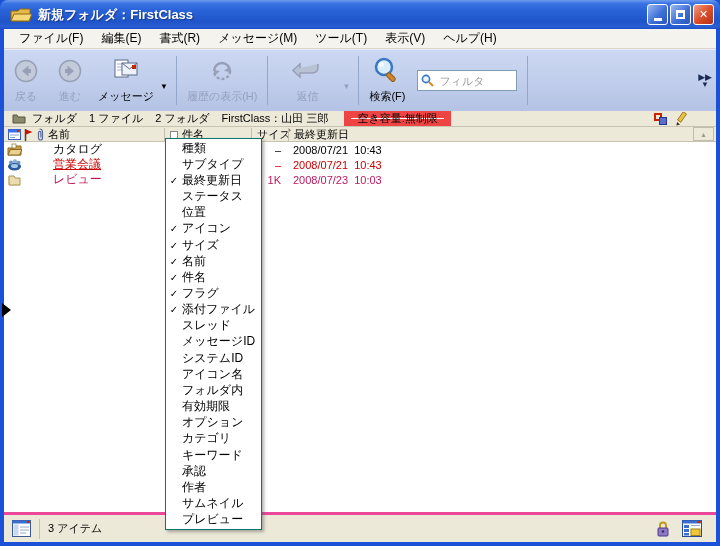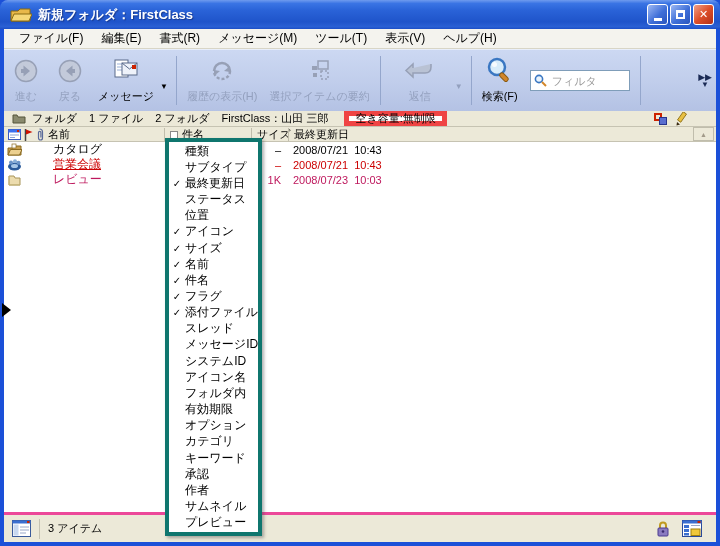--- a/index.html
+++ b/index.html
@@ -39,21 +39,21 @@
   .filter-box{align-self:center;margin:0 6px;width:100px;height:21px;background:#fff;
     border:1px solid #7f9db9;display:flex;align-items:center;padding:0 3px;}
   .filter-box input{border:none;outline:none;width:72px;font-size:11px;color:#444;background:transparent;}
   .filter-box input::placeholder{color:#9a9a9a;}
   .tb-overflow{margin-left:auto;align-self:center;margin-right:4px;text-align:center;
     font-size:9px;color:#1a2a55;line-height:7px;font-weight:bold;}
   
   .pathbar{position:absolute;left:0;top:82px;width:712px;height:16px;background:#ece9d8;
     border-bottom:1px solid #c6c3b2;display:flex;align-items:center;font-size:11px;padding-left:8px;}
   .pb-seg{margin-right:12px;white-space:nowrap;color:#000;}
-  .pb-free{background:#fff;border:5px solid #ef4444;height:15px;display:flex;align-items:center;
+  .pb-free{background:#fff;border:7px solid #ef4444;height:15px;display:flex;align-items:center;
     padding:0 6px;margin-left:4px;font-size:11px;}
   .pb-right{margin-left:auto;display:flex;align-items:center;gap:8px;margin-right:28px;}
   .sq-ic{position:relative;width:13px;height:12px;}
   .sq-ic .b{position:absolute;left:0;top:0;width:8px;height:8px;border:2px solid #cc2200;}
   .sq-ic .f{position:absolute;right:0;bottom:0;width:8px;height:8px;background:#5a6ecf;border:1px solid #26348e;}
   
   .colheader{position:absolute;left:0;top:98px;width:712px;height:15px;background:#ece9d8;
     border-bottom:1px solid #c6c3b2;font-size:11px;}
   .ch{position:absolute;top:0;height:15px;display:flex;align-items:center;white-space:nowrap;color:#000;}
   .ch-sep{position:absolute;top:1px;height:13px;width:1px;background:#c0bdac;}
@@ -63,21 +63,21 @@
   .ch-checkbox{width:8px;height:8px;border:1px solid #8a8a8a;background:#fff;margin-right:4px;}
   
   .listarea{position:absolute;left:0;top:113px;width:712px;height:370px;background:#fff;overflow:hidden;}
   .lrow{position:relative;height:15px;display:flex;align-items:center;font-size:12px;}
   .ric{width:16px;margin-left:3px;flex:none;display:flex;align-items:center;}
   .rname{position:absolute;left:49px;white-space:nowrap;}
   .rsize{position:absolute;left:207px;width:70px;text-align:right;font-size:11px;}
   .rdate{position:absolute;left:289px;white-space:pre;font-size:11px;text-align:right;}
   
   .context-menu{position:absolute;left:161px;top:109px;width:97px;background:#fff;
-    border:4px solid #0f766e;box-shadow:2px 2px 3px rgba(80,80,80,.45);z-index:50;padding:1px 0;}
+    border:1px solid #0f766e;box-shadow:2px 2px 3px rgba(80,80,80,.45);z-index:50;padding:1px 0;}
   .cm-item{height:16.17px;display:flex;align-items:center;font-size:12px;color:#000;}
   .cm-check{width:16px;text-align:center;font-size:10px;flex:none;}
   .cm-label{white-space:nowrap;}
   
   .statusbar{position:absolute;left:0;top:483px;width:712px;height:30px;background:#ece9d8;
     border-top:3px solid #ec4899;display:flex;align-items:center;font-size:11px;}
   .sb-sep{width:1px;height:20px;background:#c6c3b2;margin:0 8px;}
   .sb-count{color:#000;}
   .sb-right{margin-left:auto;display:flex;align-items:center;gap:12px;margin-right:14px;}
   
@@ -120,33 +120,33 @@
         <span class="mb-item">ツール(T)</span>
         <span class="mb-item">表示(V)</span>
         <span class="mb-item">ヘルプ(H)</span>
       </div>
 
     <div class="toolbar">
       <div class="tb-btn disabled">
         <span class="tb-icon">
           <svg width="26" height="26" viewBox="0 0 26 26">
               <circle cx="13" cy="13" r="10.5" fill="#c3cada" stroke="#97a0b6" stroke-width="1.5"></circle>
-              <path d="M10.5 7.5 L17 13 L10.5 18.5 L10.5 15 L8 15 L8 11 L10.5 11 Z" fill="#97a0b6"></path>
-            </svg>
-        </span>
-        <span class="tb-label">進む</span>
+              <path d="M15.5 7.5 L9 13 L15.5 18.5 L15.5 15 L18 15 L18 11 L15.5 11 Z" fill="#97a0b6"></path>
+            </svg>
+        </span>
+        <span class="tb-label">戻る</span>
       </div>
       <div class="tb-btn disabled">
         <span class="tb-icon">
           <svg width="26" height="26" viewBox="0 0 26 26">
               <circle cx="13" cy="13" r="10.5" fill="#c3cada" stroke="#97a0b6" stroke-width="1.5"></circle>
-              <path d="M15.5 7.5 L9 13 L15.5 18.5 L15.5 15 L18 15 L18 11 L15.5 11 Z" fill="#97a0b6"></path>
-            </svg>
-        </span>
-        <span class="tb-label">戻る</span>
+              <path d="M10.5 7.5 L17 13 L10.5 18.5 L10.5 15 L8 15 L8 11 L10.5 11 Z" fill="#97a0b6"></path>
+            </svg>
+        </span>
+        <span class="tb-label">進む</span>
       </div>
       <div class="tb-btn">
         <span class="tb-icon">
           <svg width="30" height="28" viewBox="0 0 30 28">
             <rect x="4" y="3" width="13" height="17" fill="#fff" stroke="#5a6a8a"></rect>
             <line x1="6" y1="7" x2="14" y2="7" stroke="#9ab0d8"></line>
               <line x1="6" y1="10" x2="14" y2="10" stroke="#9ab0d8"></line>
               <line x1="6" y1="13" x2="14" y2="13" stroke="#9ab0d8"></line>
             <rect x="11" y="6" width="15" height="12" fill="#eef2fa" stroke="#5a6a8a"></rect>
             <path d="M11 6 L18.5 12 L26 6" fill="none" stroke="#5a6a8a"></path>
@@ -160,31 +160,20 @@
       <div class="tb-btn disabled">
         <span class="tb-icon">
           <svg width="26" height="26" viewBox="0 0 26 26">
               <path d="M5 13 A8 8 0 0 1 21 13" fill="none" stroke="#97a0b6" stroke-width="2.5"></path>
               <path d="M21 13 A8 8 0 0 1 5 13" fill="none" stroke="#97a0b6" stroke-width="2.5" stroke-dasharray="3 2"></path>
               <path d="M21 8 L21 14 L15 13 Z" fill="#97a0b6"></path>
               <path d="M5 18 L5 12 L11 13 Z" fill="#97a0b6"></path>
             </svg>
         </span>
         <span class="tb-label">履歴の表示(H)</span>
-      </div>
-      <div class="tb-btn disabled">
-        <span class="tb-icon">
-          <svg width="26" height="26" viewBox="0 0 26 26">
-              <rect x="11" y="3" width="10" height="8" fill="none" stroke="#97a0b6" stroke-width="1.5"></rect>
-              <rect x="14" y="13" width="7" height="8" fill="none" stroke="#97a0b6" stroke-width="1.5" stroke-dasharray="2 2"></rect>
-              <rect x="5" y="8" width="5" height="4" fill="#97a0b6"></rect>
-              <rect x="6" y="15" width="4" height="4" fill="#97a0b6"></rect>
-            </svg>
-        </span>
-        <span class="tb-label">選択アイテムの要約</span>
       </div>
       <div class="tb-sep"></div>
       <div class="tb-btn disabled" style="min-width:70px">
         <span class="tb-icon">
           <svg width="34" height="26" viewBox="0 0 34 26">
               <path d="M10 10 L10 6 L3 12.5 L10 19 L10 15 L22 15 C26 15 28 13 28 9 L28 6" fill="#b9c2d4" stroke="#97a0b6" stroke-width="1.5"></path>
             </svg>
         </span>
         <span class="tb-label">返信</span>
       </div>

